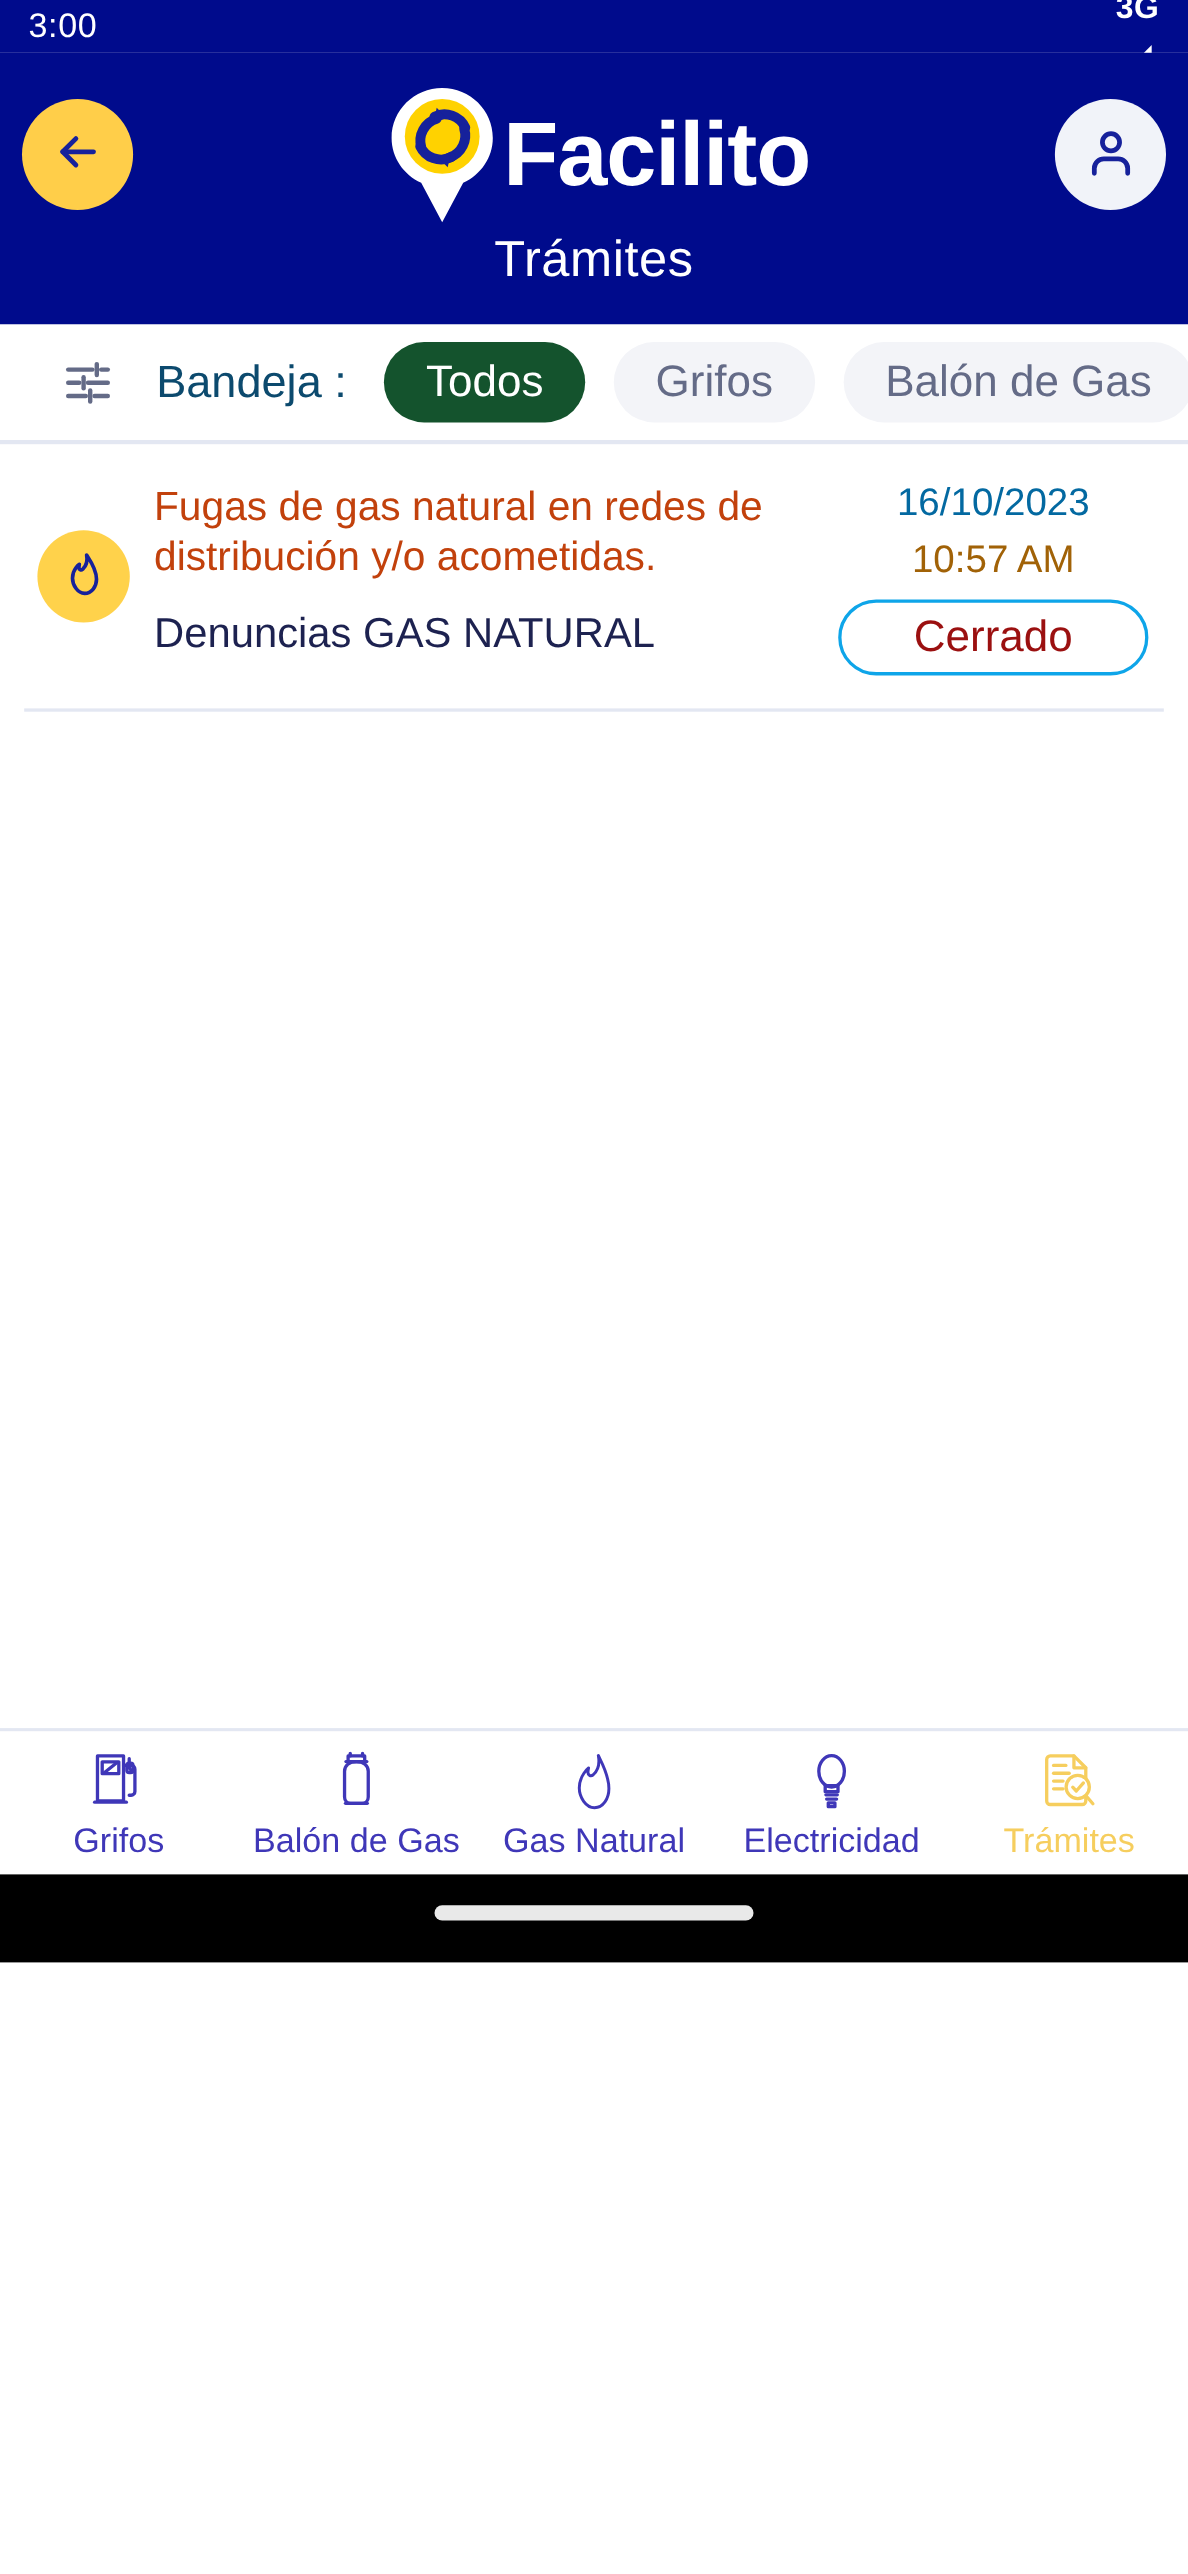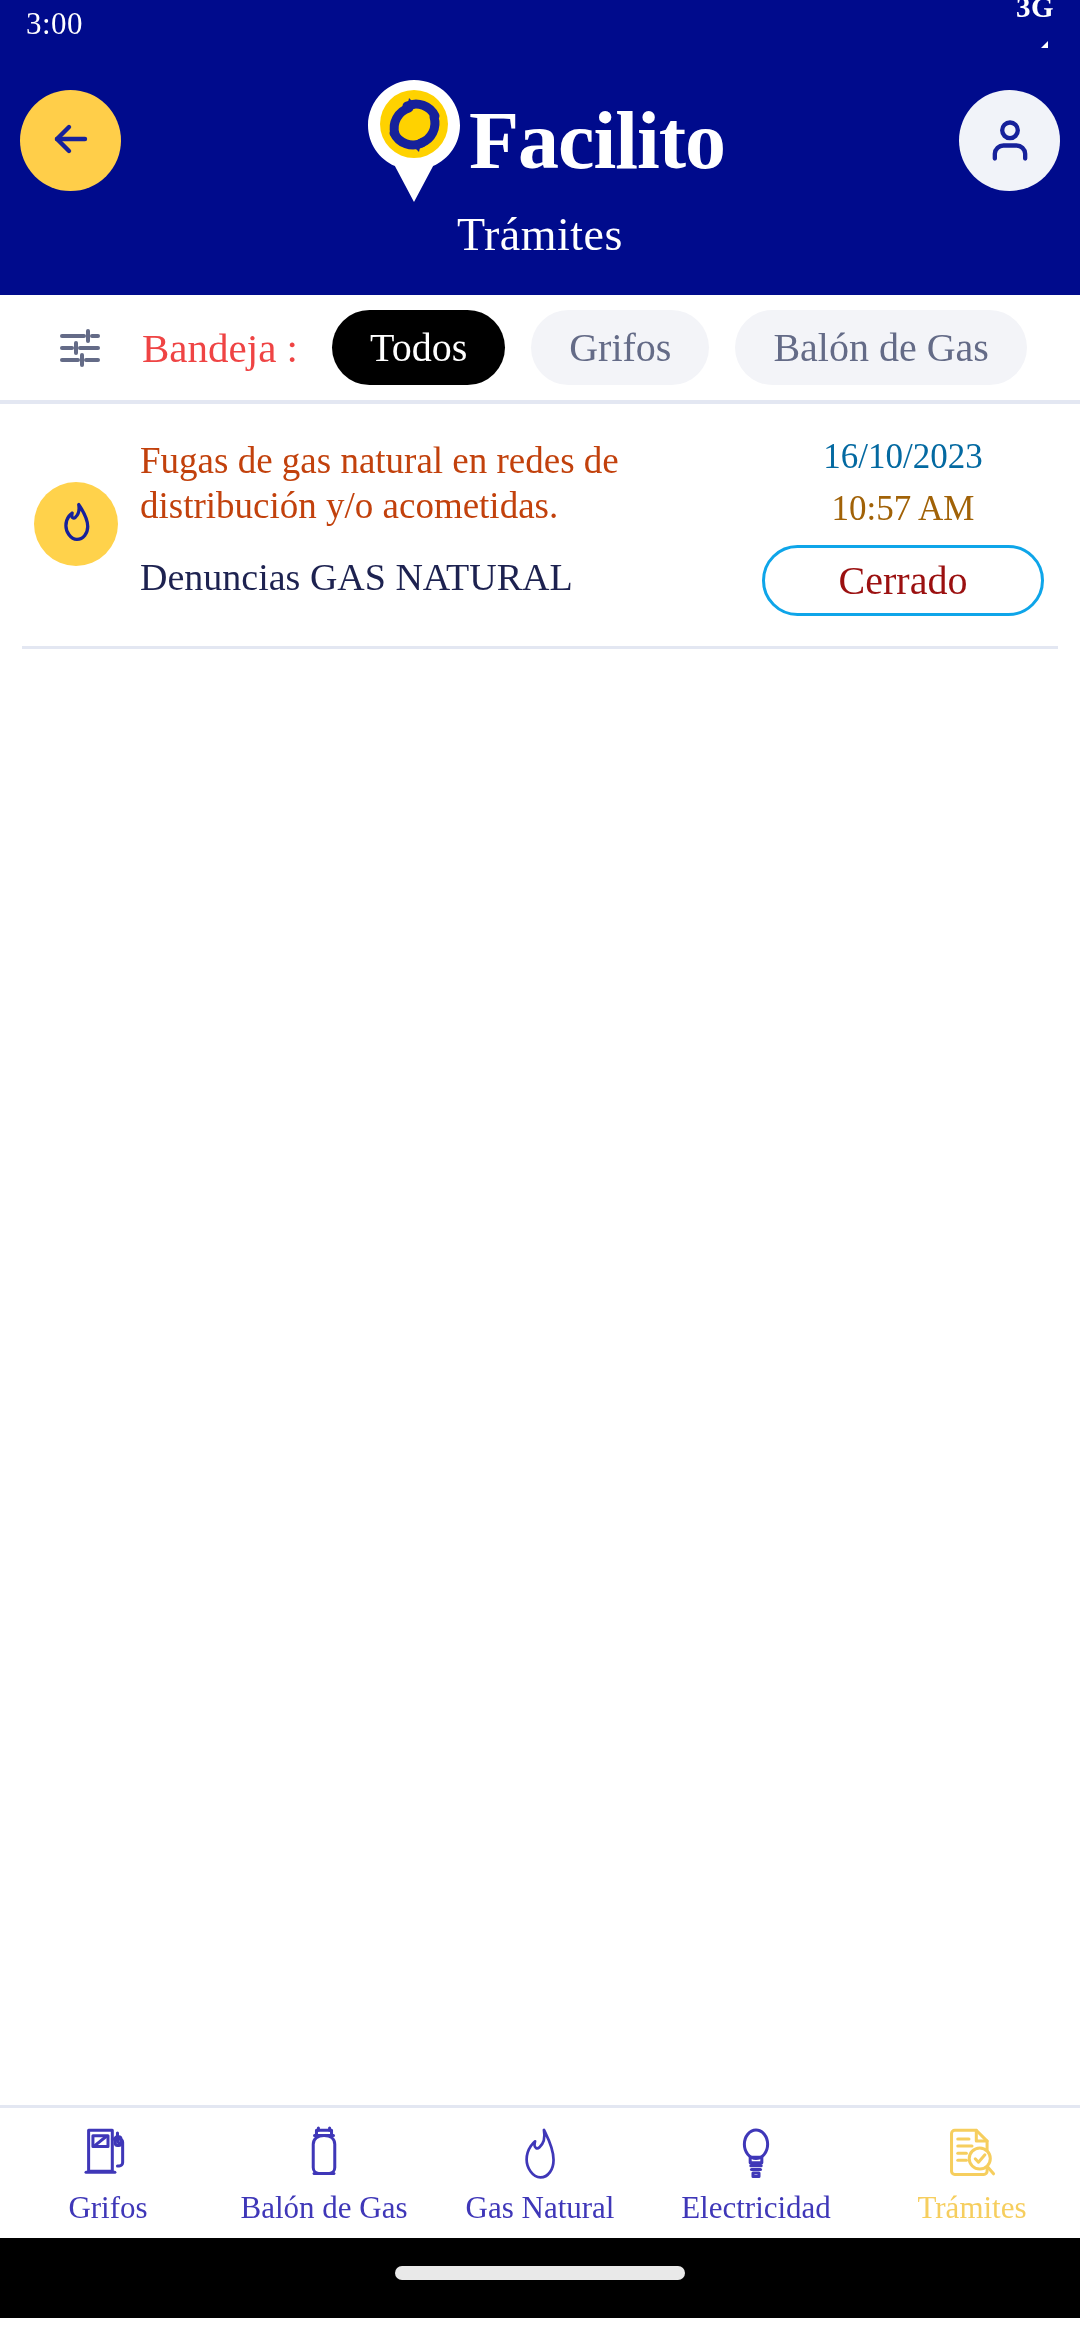--- a/index.html
+++ b/index.html
@@ -2,21 +2,21 @@
 <html><head>
 <meta charset="utf-8">
 <style>
   * { margin:0; padding:0; box-sizing:border-box; }
   html, body { width:1080px; height:2340px; }
   body {
     font-family:"Liberation Sans", sans-serif;
     background:#ffffff;
     overflow:hidden;
   }
-  #screen { position:relative; width:1080px; height:2318px; background:#fafafa;font-family:Liberation Serif, serif; }
+  #screen { position:relative; width:1080px; height:1784px; background:#fafafa; }
 
   
   .statusbar {
     position:absolute; top:0; left:0; width:1080px; height:48px;
     background:#000b8c; color:#ffffff;
     display:flex; align-items:center; justify-content:space-between;
     padding:0 26px;
   }
   .status-time { font-size:31px; letter-spacing:.5px; }
   .status-right { display:flex; align-items:center; gap:16px;flex-direction:column; }
@@ -54,29 +54,29 @@
   }
 
   
   .filterbar {
     position:absolute; top:295px; left:0; width:1080px; height:105px;
     background:#ffffff; display:flex; align-items:center;
     padding-left:56px; gap:0; overflow:hidden;
   }
   .filter-icon { width:48px; height:48px; flex:0 0 auto; }
   .filter-label {
-    margin-left:38px; color:#ef4444; font-size:41px; white-space:nowrap;
+    margin-left:38px; color:#0c4a6e; font-size:41px; white-space:nowrap;
   }
   .chips { display:flex; align-items:center; gap:26px; margin-left:34px; flex:0 0 auto; }
   .chip {
     padding:14px 38px; border-radius:40px; font-size:40px;
     white-space:nowrap; cursor:pointer;
   }
   .chip.inactive { background:#f3f4f8; color:#646b87; }
-  .chip.active { background:#000000; color:#ffffff; }
+  .chip.active { background:#14532d; color:#ffffff; }
 
   .divider-top {
     position:absolute; top:400px; left:0; width:1080px; height:4px;
     background:#e3e7f2;
   }
 
   
   .list { position:absolute; top:404px; left:0; width:1080px; bottom:210px; background:#ffffff; }
   .list-item {
     position:relative; display:flex; align-items:flex-start;

